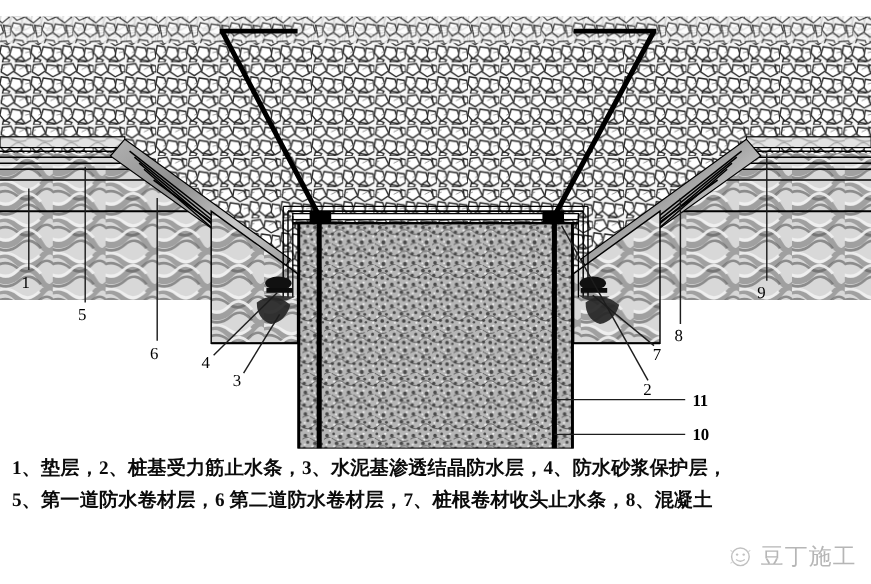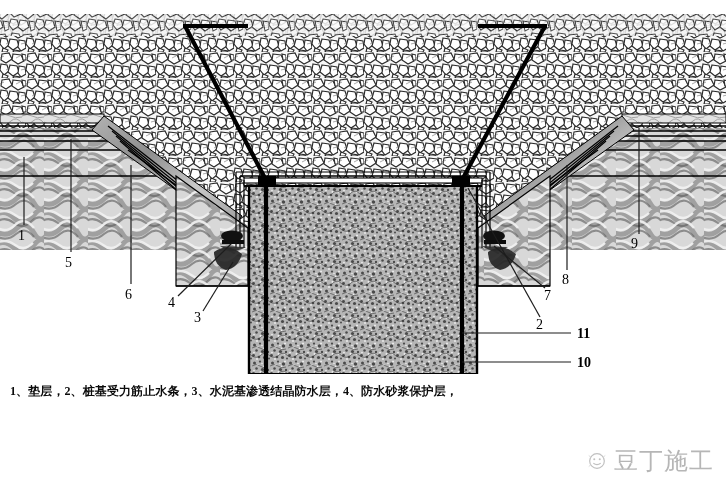--- a/index.html
+++ b/index.html
@@ -30,21 +30,21 @@
   #caption {
     position: absolute;
     left: 0; top: 374px;
     width: 726px; height: 113px;
     background: #ffffff;
   }
   .cap-line {
     position: absolute;
     left: 10px;
     width: 712px;
-    font-size: 12px;
+    font-size: 16px;
     line-height: 18px;
     color: #0b0b0b;
     letter-spacing: 0.1px;
     white-space: nowrap;
     font-weight: 600;
   }
   #cap1 { top: 8px; }
   #cap2 { top: 35px; }
   #cap3 { top: 62px; }
 
@@ -52,21 +52,21 @@
   #watermark {
     position: absolute;
     right: 12px;
     bottom: 10px;
     display: flex;
     align-items: center;
     gap: 6px;
     opacity: 0.62;
   }
   #watermark .wm-text {
-    font-size: 24px;
+    font-size: 19px;
     color: #8a8a8a;
     font-family: Liberation Mono, monospace;
     letter-spacing: 1px;
   }
   #watermark .wm-mark {
     width: 22px; height: 22px;
   }
 </style>
 </head>
 <body>
@@ -357,20 +357,21 @@
           <text x="577" y="338" font-weight="bold">11</text>
           <text x="577" y="367" font-weight="bold">10</text>
         </g>
 
       </g>
     </svg>
   </div>
 
   <div id="caption">
     <div class="cap-line" id="cap1">1、垫层，2、桩基受力筋止水条，3、水泥基渗透结晶防水层，4、防水砂浆保护层，</div>
+    <div class="cap-line" id="cap2">5、第一道防水卷材层，6 第二道防水卷材层，7、桩根卷材收头止水条，8、混凝土</div>
 
     <div id="watermark">
       <svg class="wm-mark" viewBox="0 0 24 24">
         <circle cx="12" cy="12" r="8" fill="none" stroke="#9a9a9a" stroke-width="1.3"></circle>
         <circle cx="9" cy="10" r="1.1" fill="#9a9a9a"></circle>
         <circle cx="15" cy="10" r="1.1" fill="#9a9a9a"></circle>
         <path d="M8,14.5 q4,3 8,0" fill="none" stroke="#9a9a9a" stroke-width="1.2"></path>
         <path d="M3,6 L5.5,8 M21,6 L18.5,8 M3,18 L5.5,16" stroke="#bdbdbd" stroke-width="1" fill="none"></path>
       </svg>
       <span class="wm-text">豆丁施工</span>

